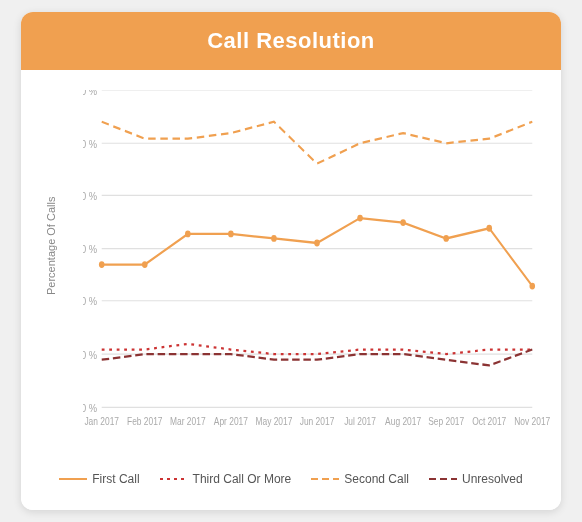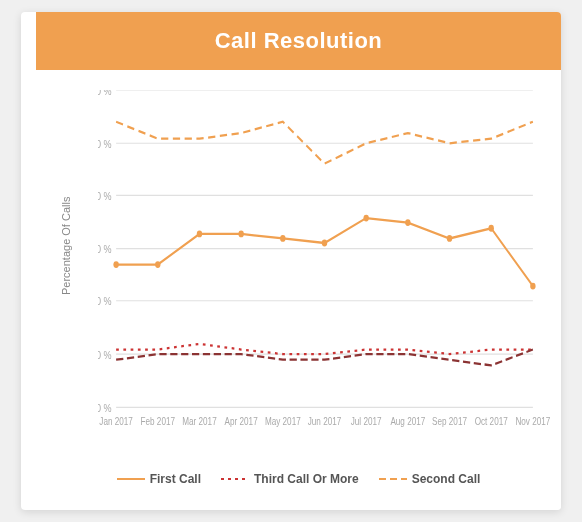--- a/index.html
+++ b/index.html
@@ -6,25 +6,24 @@
     body {
       background: #f0f0f0;
       display: flex;
       justify-content: center;
       align-items: center;
       min-height: 100vh;
       font-family: Arial, sans-serif;
     }
     .card {
       background: #fff;
-      border-radius: 4px;
+      border-radius: 12px;
       box-shadow: 0 2px 8px rgba(0,0,0,0.12);
       width: 540px;
       overflow: hidden;
-      padding-left: 15px;
     }
     .card-header {
       background: #f0a050;
       padding: 16px 20px;
       text-align: center;
     }
     .card-header h2 {
       color: #fff;
       font-size: 22px;
       font-weight: 600;
@@ -57,21 +56,20 @@
       width: 100%;
       height: 340px;
     }
     .legend {
       display: flex;
       flex-wrap: wrap;
       justify-content: center;
       gap: 14px 20px;
       padding: 8px 20px 14px 20px;
       margin-top: 4px;
-      font-weight: bold;
     }
     .legend-item {
       display: flex;
       align-items: center;
       gap: 5px;
       font-size: 12px;
       color: #555;
     }
   </style>
 </head>
@@ -193,15 +191,21 @@
           <line x1="0" y1="2" x2="28" y2="2" stroke="#cc3333" stroke-width="2" stroke-dasharray="3,4"></line>
         </svg>
         <span>Third Call Or More</span>
       </div>
       <div class="legend-item">
         <svg width="28" height="4">
           <line x1="0" y1="2" x2="28" y2="2" stroke="#f0a050" stroke-width="2" stroke-dasharray="7,4"></line>
         </svg>
         <span>Second Call</span>
       </div>
+      <div class="legend-item">
+        <svg width="28" height="4">
+          <line x1="0" y1="2" x2="28" y2="2" stroke="#8b3333" stroke-width="2" stroke-dasharray="7,4"></line>
+        </svg>
+        <span>Unresolved</span>
+      </div>
     </div>
   </div>
 </div>
 
 </body></html>

